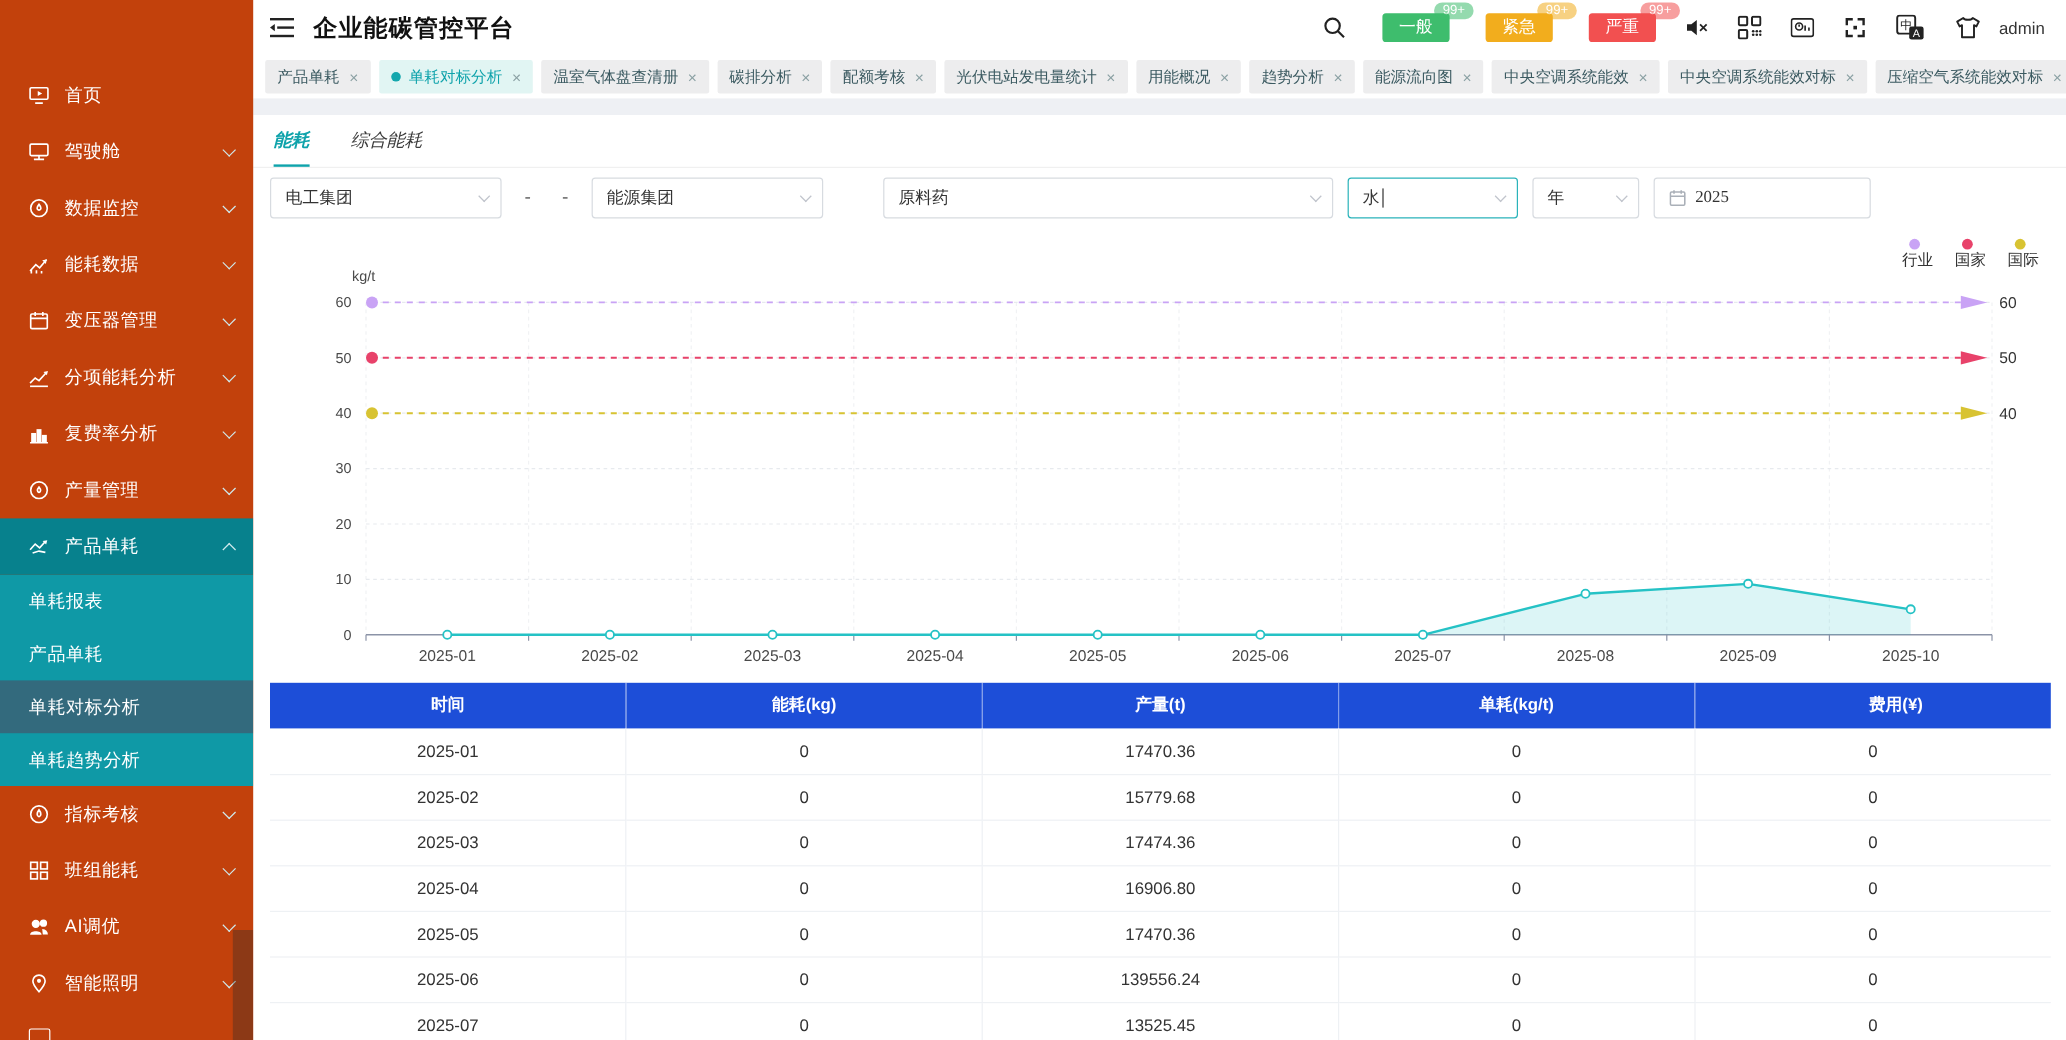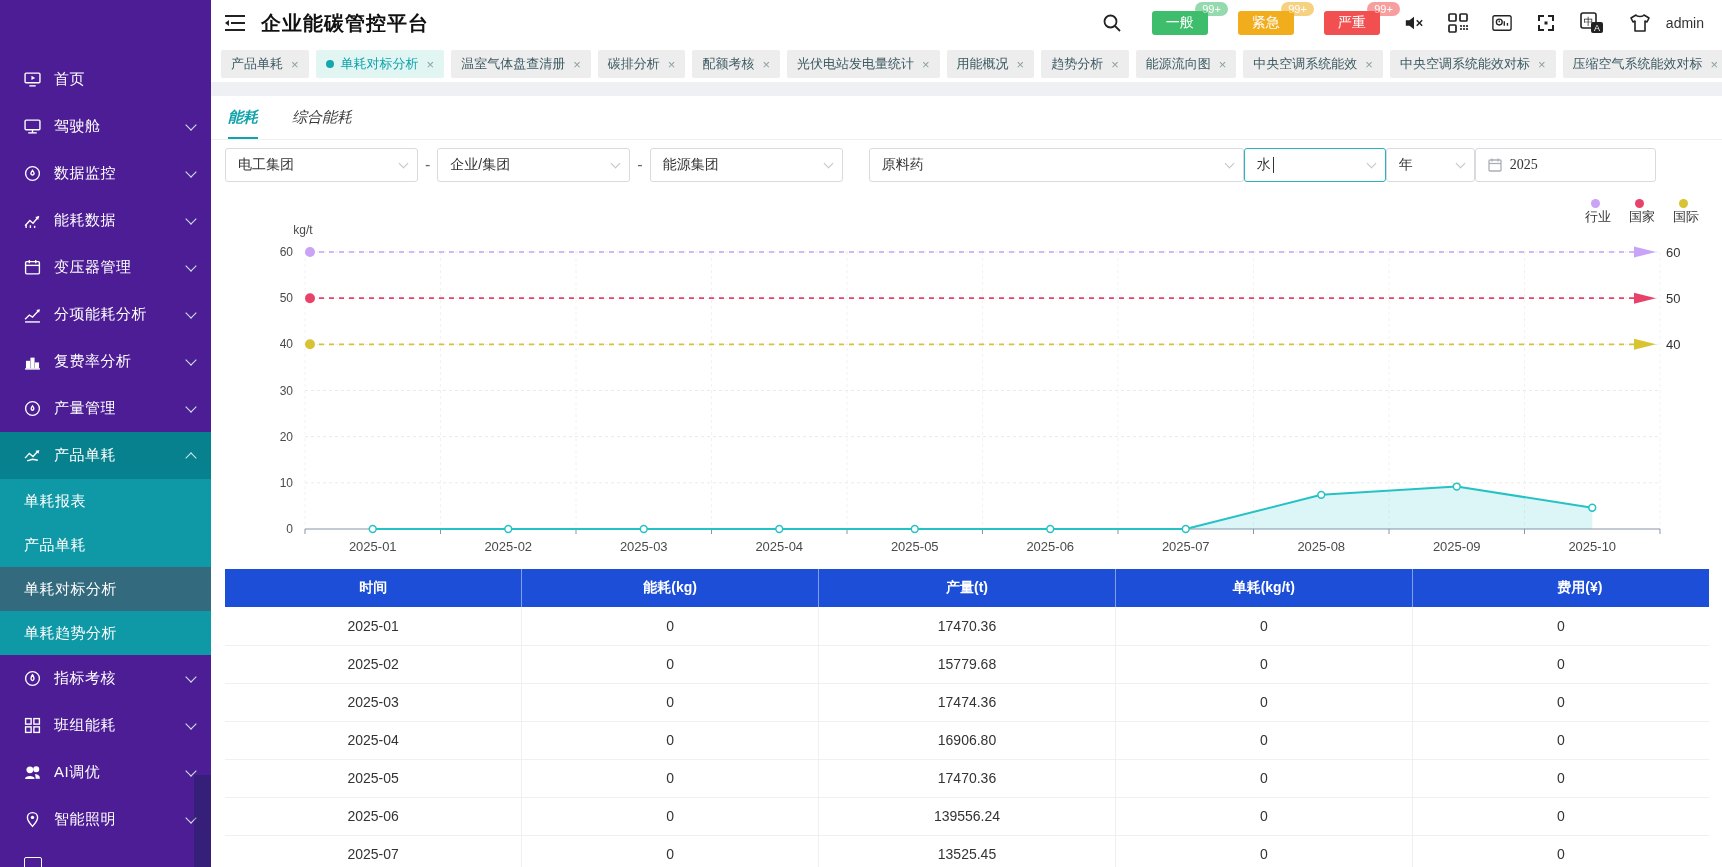--- a/index.html
+++ b/index.html
@@ -2,21 +2,21 @@
 <html><head>
 <meta charset="utf-8">
 <style>
   * { margin:0; padding:0; box-sizing:border-box; }
   html,body { width:1722px; height:867px; overflow:hidden; background:#fff;
               font-family:"Liberation Sans","DejaVu Sans",sans-serif; }
   body { position:relative; }
 
   
   .sidebar { position:absolute; left:0; top:0; width:211px; height:867px;
-             background:#4c1d95; color:#fff; padding-top:56px; overflow:hidden; z-index:5; }
+             background:#c2410c; color:#fff; padding-top:56px; overflow:hidden; z-index:5; }
   .menu-item { height:47px; display:flex; align-items:center; padding:0 16px 0 24px;
                font-size:15px; cursor:pointer; position:relative; }
   .menu-item .mi-icon { width:18px; height:18px; margin-right:12px; flex:0 0 18px; display:flex; align-items:center; }
   .menu-item .mi-label { flex:1; letter-spacing:.5px; }
   .menu-item.expanded { background:#07818d; }
   .chev { width:8px; height:8px; border-right:1.6px solid #cfe9ec; border-bottom:1.6px solid #cfe9ec;
           transform:rotate(45deg); margin-top:-4px; }
   .chev.up { transform:rotate(-135deg); margin-top:4px; }
   .submenu { background:#0f99a6; }
   .submenu .menu-item { height:44px; font-size:15px; }
@@ -52,21 +52,21 @@
 
   
   .panel { position:absolute; left:211px; top:96px; width:1511px; height:1000px; background:#fff; }
   .subtabs { height:44px; display:flex; align-items:flex-end; padding-left:17px;
              border-bottom:1px solid #f0f0f0; }
   .subtab { font-size:15px; color:#3a3a3a; margin-right:34px; padding-bottom:12px;
             position:relative; cursor:pointer;font-style:italic; }
   .subtab.active { color:#0fa3ab; font-weight:bold; }
   .subtab.active::after { content:""; position:absolute; left:0; right:0; bottom:0; height:2px; background:#0fa3ab; }
 
-  .filter-row { position:absolute; left:14px; top:52px; display:flex; align-items:center; }
+  .filter-row { position:absolute; left:14px; top:52px; display:flex; align-items:center;gap:12px; }
   .select { position:relative; height:34px; border:1px solid #d7dbe0; border-radius:3px; background:#fff;
             display:flex; align-items:center; padding:0 26px 0 12px; font-size:14px; color:#333; cursor:pointer; }
   .select .schev { position:absolute; right:10px; width:7px; height:7px; border-right:1.4px solid #c0c4cc;
                    border-bottom:1.4px solid #c0c4cc; transform:rotate(45deg); margin-top:-3px; }
   .select.focused { border-color:#2ab3ba; }
   .caret { display:inline-block; width:1px; height:16px; background:#333; margin-left:2px; }
   .sep { margin:0 7px; color:#666; }
   .gap26 { width:26px; }
   .w-a { width:193px; } .w-b { width:375px;text-align:center; } .w-c { width:142px; } .w-d { width:89px; } .w-e { width:181px;font-family:Liberation Serif, serif; }
   .cal-icon { width:14px; height:14px; margin-right:8px; color:#aab0b8; }
@@ -392,24 +392,20 @@
   <div class="subtabs" id="subtabs">
       <div class="subtab active">能耗</div>
       <div class="subtab">综合能耗</div>
     </div>
   <div class="filter-row" id="filter-row">
       <div class="select w-a">
         <span>电工集团</span>
         <span class="schev"></span>
       </div>
       <span class="sep">-</span>
-      <div class="select w-a">
-        <span>企业/集团</span>
-        <span class="schev"></span>
-      </div>
       <span class="sep">-</span>
       <div class="select w-a">
         <span>能源集团</span>
         <span class="schev"></span>
       </div>
       <span class="gap26"></span>
       <div class="select w-b">
         <span>原料药</span>
         <span class="schev"></span>
       </div>

